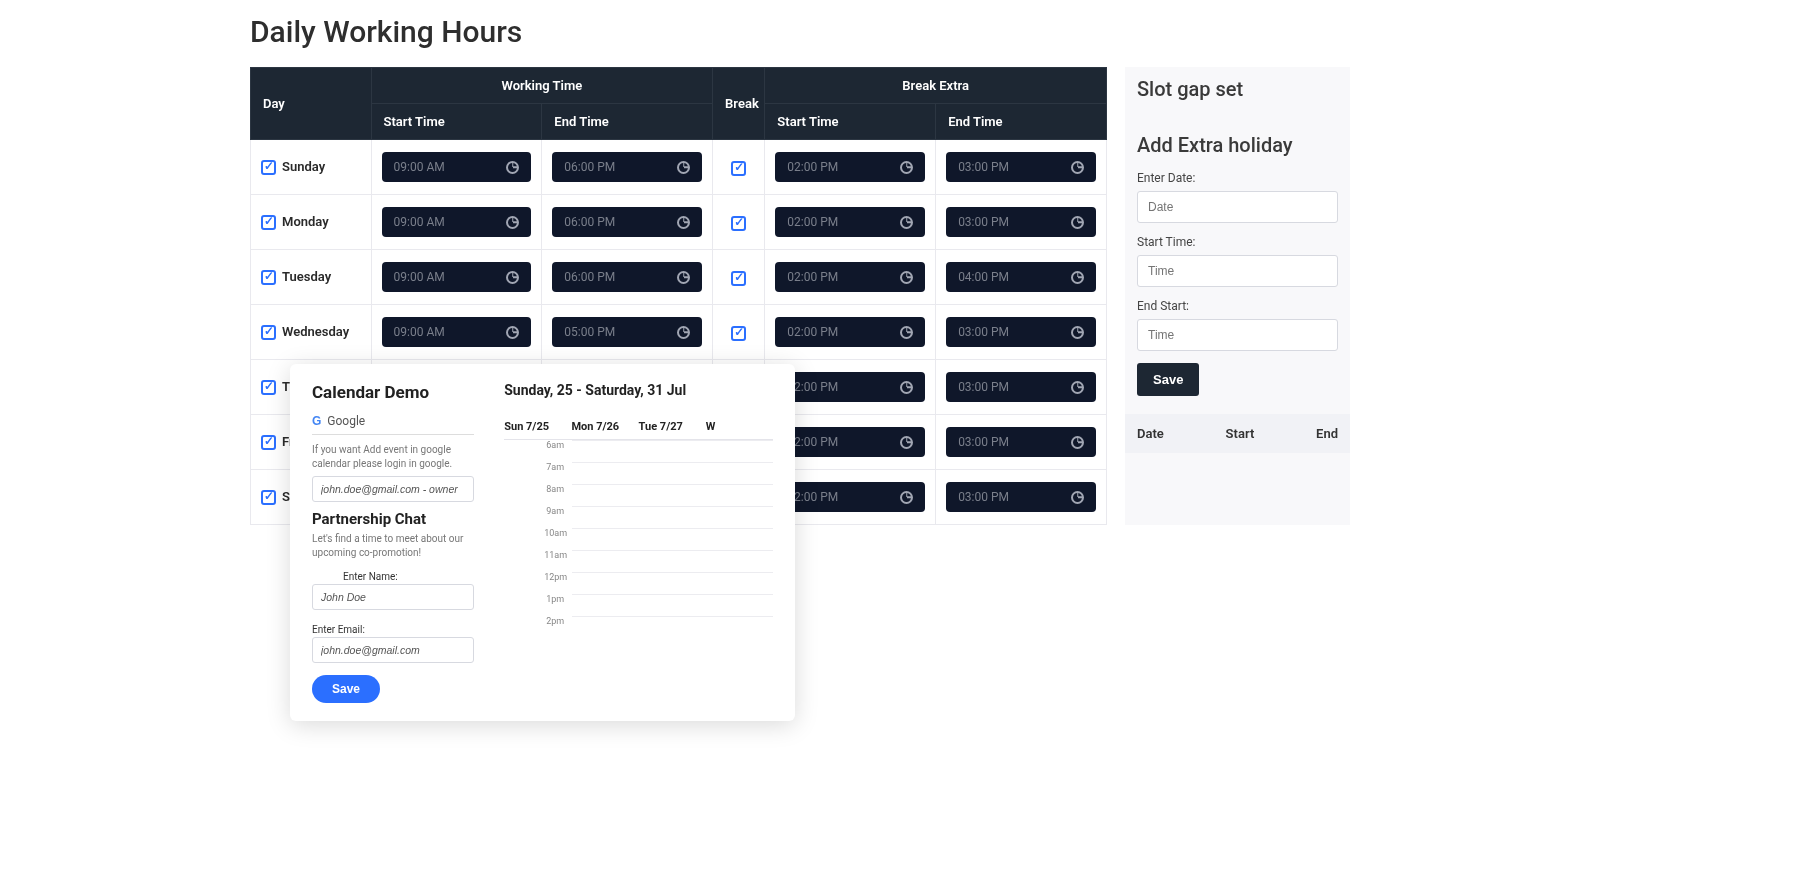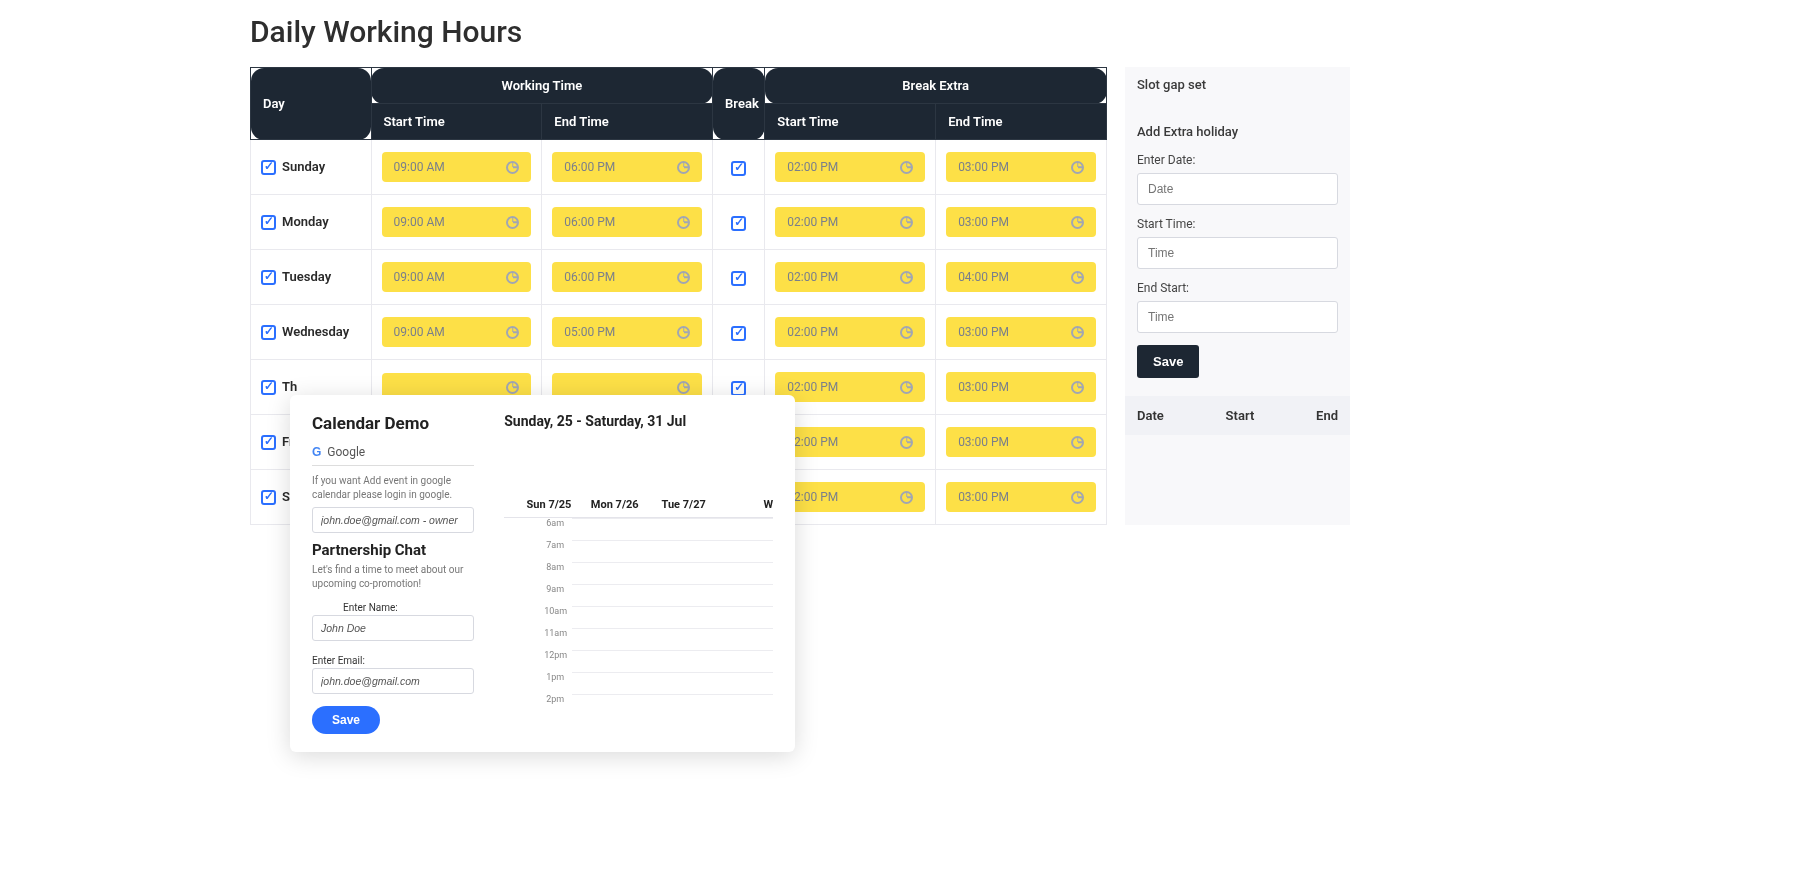--- a/index.html
+++ b/index.html
@@ -35,59 +35,59 @@
   }
   table.hours thead th {
     background: #1d2733;
     color: #fff;
     font-weight: 600;
     font-size: 13px;
     padding: 10px 12px;
     text-align: left;
     border: 1px solid #2c3642;
   }
-  table.hours thead tr:first-child th { text-align:center;border-radius:13px; }
+  table.hours thead tr:first-child th { text-align:center; }
   table.hours thead tr:first-child th:first-child { text-align:left; }
   table.hours tbody td {
     border: 1px solid #e9e9ee;
     padding: 12px 10px;
     vertical-align: middle;
     background:#fff;
   }
   .day-cell { font-weight:600; font-size:13px; color:#2a2a2a; white-space:nowrap; }
   .chk {
     display:inline-block; width:15px; height:15px;
     border:2px solid #2b6fff; border-radius:3px;
     background:#fff; position:relative; margin-right:6px; vertical-align:middle;
     cursor:pointer;
   }
   .chk::after {
     content:"✓"; position:absolute; top:-3px; left:1px;
     font-size:12px; color:#2b6fff; font-weight:bold;
   }
   .time-pill {
     display:flex; align-items:center; justify-content:space-between;
-    background:#fde047; color:#7a7f8b; font-size:12px;
+    background:#0f172a; color:#7a7f8b; font-size:12px;
     padding:8px 12px; border-radius:4px; width:100%;
     cursor:pointer;
   }
   .clock-icon {
     width:13px; height:13px; border:2px solid #a1a6b3; border-radius:50%;
     position:relative; flex:0 0 auto;
   }
   .clock-icon::before, .clock-icon::after {
     content:""; position:absolute; background:#a1a6b3; left:50%; top:50%;
   }
   .clock-icon::before { width:1.5px; height:5px; transform:translate(-50%,-100%); }
   .clock-icon::after  { width:4px; height:1.5px; transform:translate(0,-50%); }
   .break-col { text-align:center; }
   
   .panel-block { padding: 0 12px 18px 12px; }
   .panel-h {
-    font-size:13px; font-weight:500; color:#3a3a3a; margin-bottom:14px;
+    font-size:20px; font-weight:500; color:#3a3a3a; margin-bottom:14px;
   }
   .lbl { font-size:12px; color:#444; margin-bottom:6px; display:block; }
   .inp {
     width:100%; border:1px solid #d7d9e0; border-radius:3px;
     font-size:12px; padding:8px 10px; color:#999; background:#fff; margin-bottom:12px;
   }
   .btn-dark {
     background:#1d2733; color:#fff; font-size:13px; font-weight:600;
     padding:9px 16px; border:none; border-radius:3px; cursor:pointer;
   }
@@ -118,23 +118,22 @@
   }
   .sub-title { font-size:15px; font-weight:700; color:#222; margin-bottom:4px; }
   .btn-blue {
     background:#2b6fff; color:#fff; border:none; border-radius:20px;
     font-size:12px; font-weight:600; padding:7px 20px; cursor:pointer; margin-top:4px;
   }
   .right-col { width:290px; }
   .cal-range { font-size:14px; font-weight:700; color:#222; margin-bottom:16px; }
   .cal-head-row { display:flex; border-bottom:1px solid #e4e4ea; }
   .cal-head-row > div {
-    flex:1; text-align:right; font-size:11px; font-weight:700; color:#222;
+    flex:1; text-align:left; font-size:11px; font-weight:700; color:#222;
     padding:6px 0;
-    margin-top:47px;
   }
   .hour-lines { position:relative; }
   .hour-row { display:flex; align-items:flex-start; height:22px; }
   .hour-row .hlabel { width:28px; font-size:9px; color:#888; text-align:center; padding-right:6px;margin-left:40px; }
   .hour-row .hline { flex:1; border-top:1px solid #ececf0; }
 </style>
 </head>
 <body>
 
 <div class="app-wrap">
@@ -385,21 +384,21 @@
 
       <div class="panel-table-head">
         <span>Date</span>
         <span>Start</span>
         <span>End</span>
       </div>
     </div>
   </div>
 </div>
 
-<div class="overlay" style="left:290px; top:395px; width:505px;">
+<div class="overlay" style="left:290px; top:364px; width:505px;">
   <div class="left-col">
     <h3 class="ov-title">Calendar Demo</h3>
     <div class="ggl">
       <b>G</b>
       <span>Google</span>
     </div>
     <div class="hint">If you want Add event in google calendar please login in google.</div>
     <input class="small-inp" value="john.doe@gmail.com - owner" style="">
     <div class="sub-title">Partnership Chat</div>
     <div class="hint">Let's find a time to meet about our upcoming co-promotion!</div>

